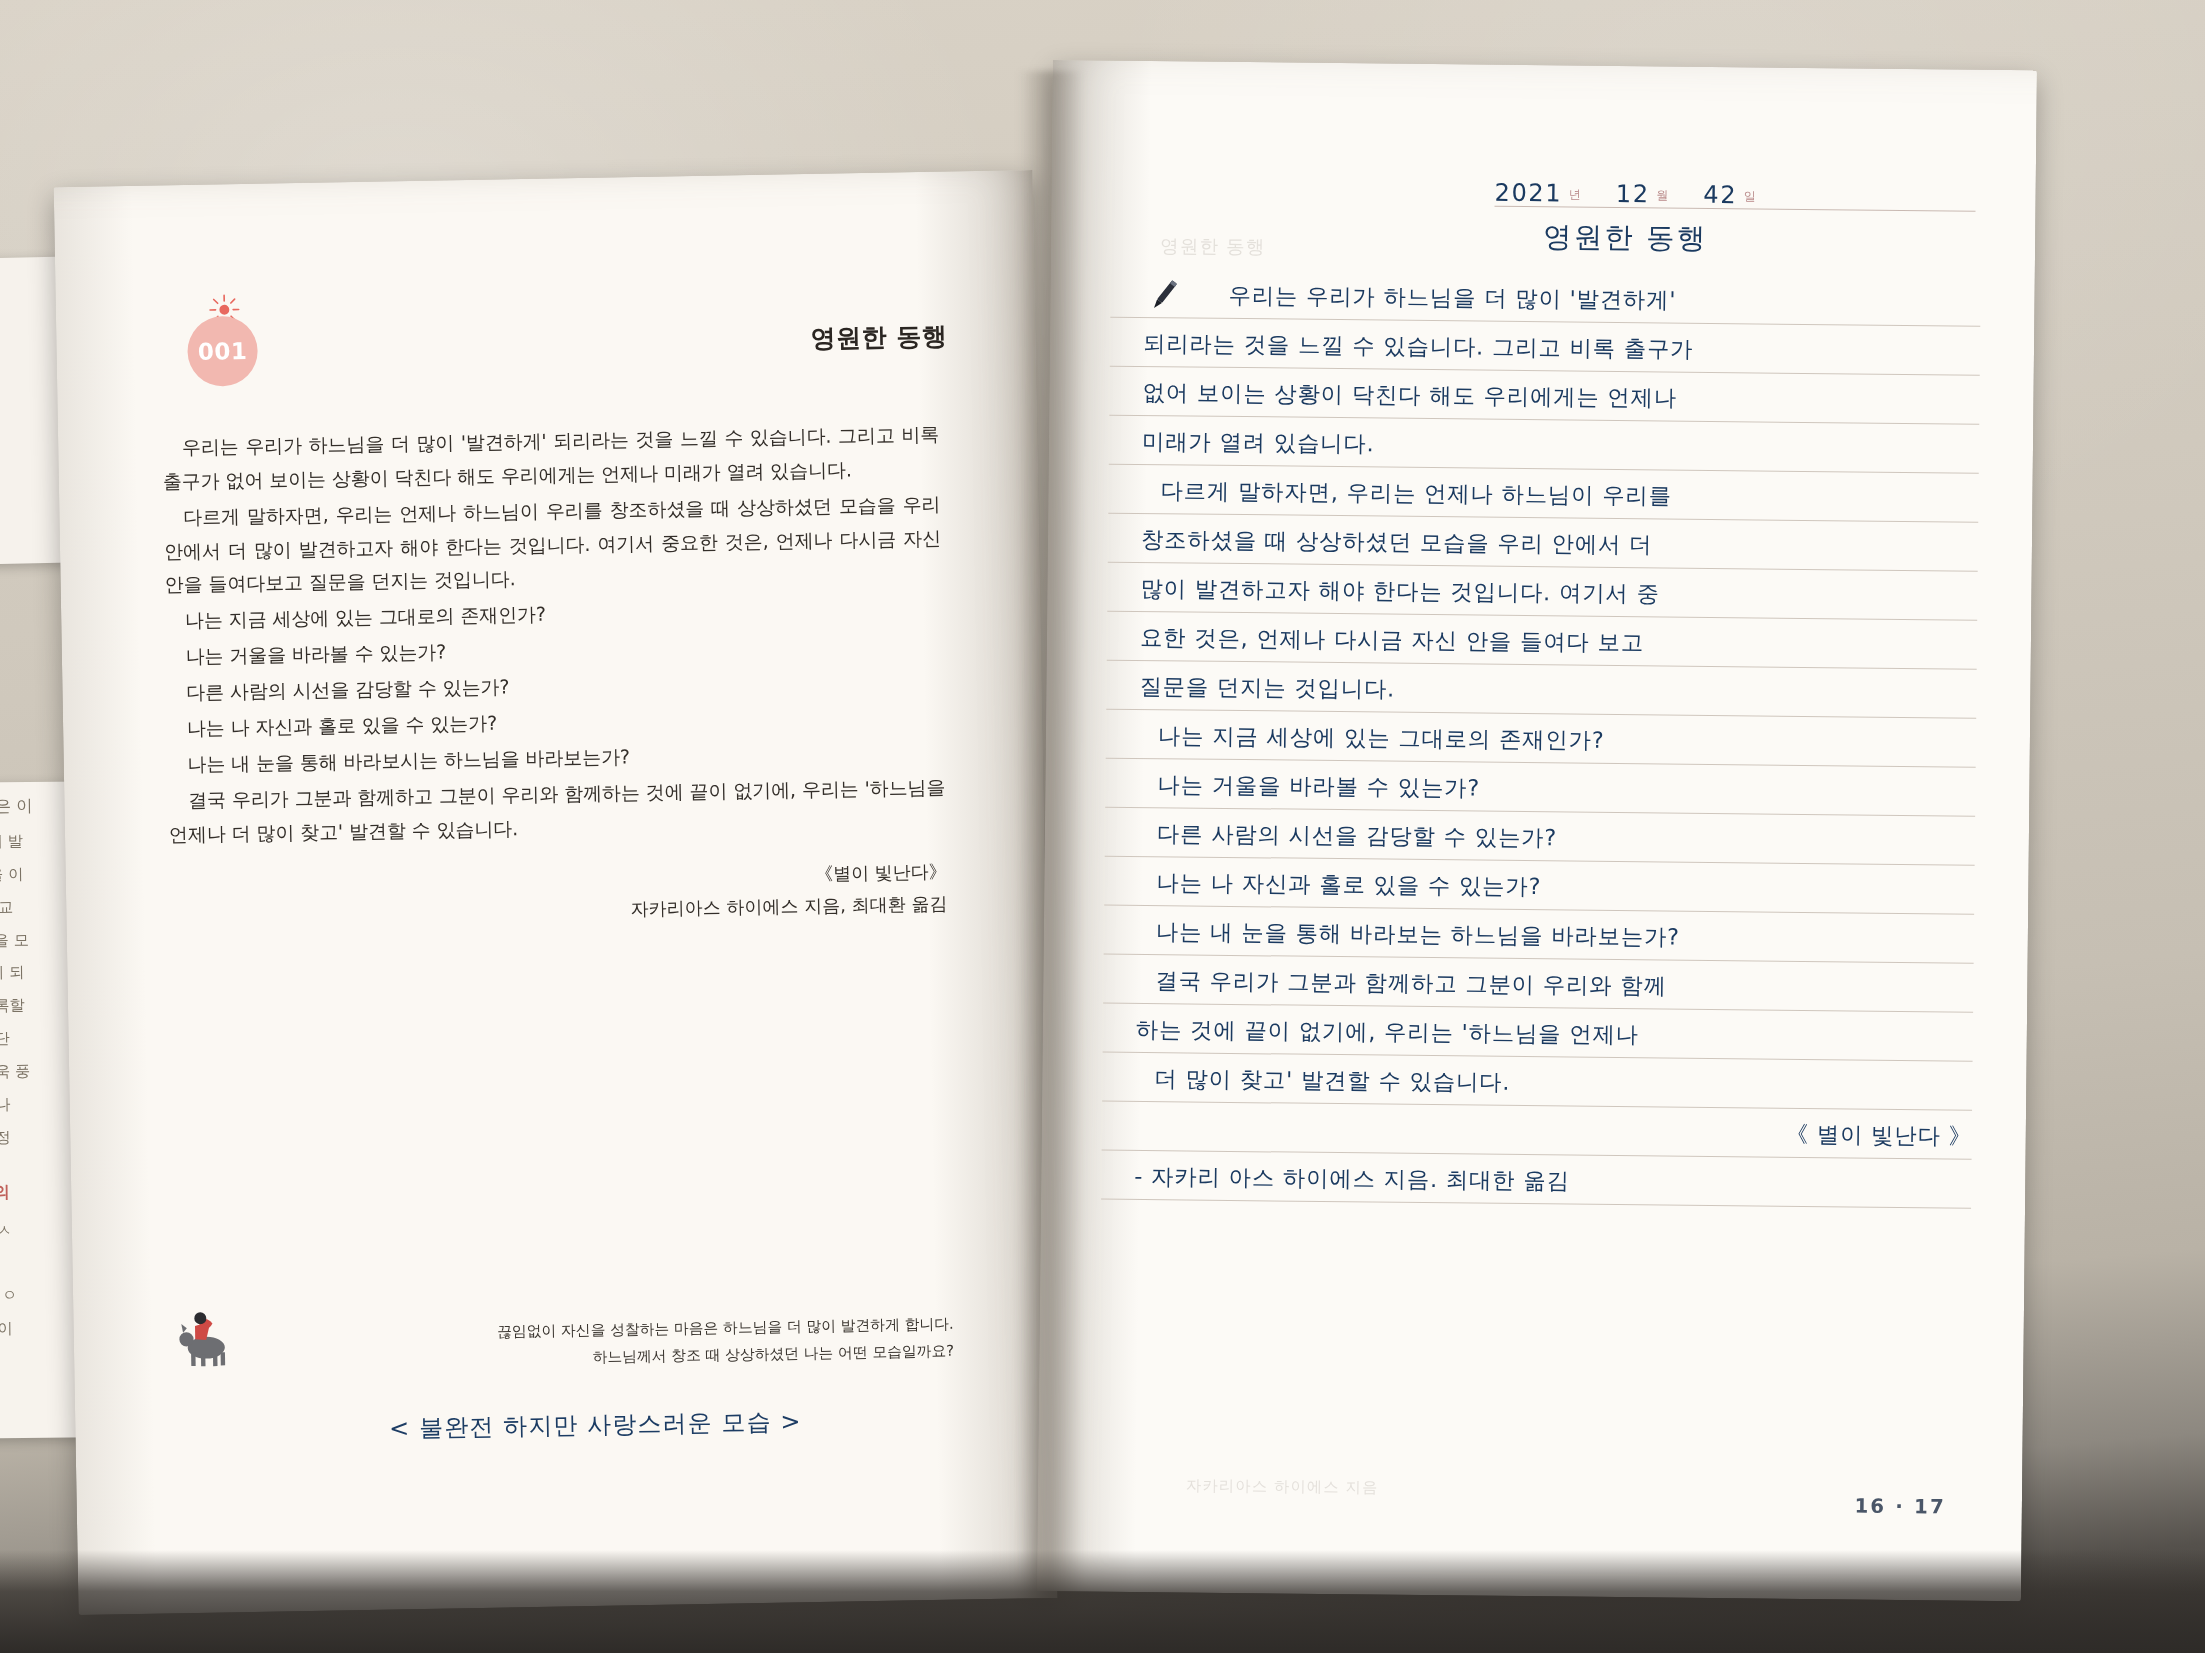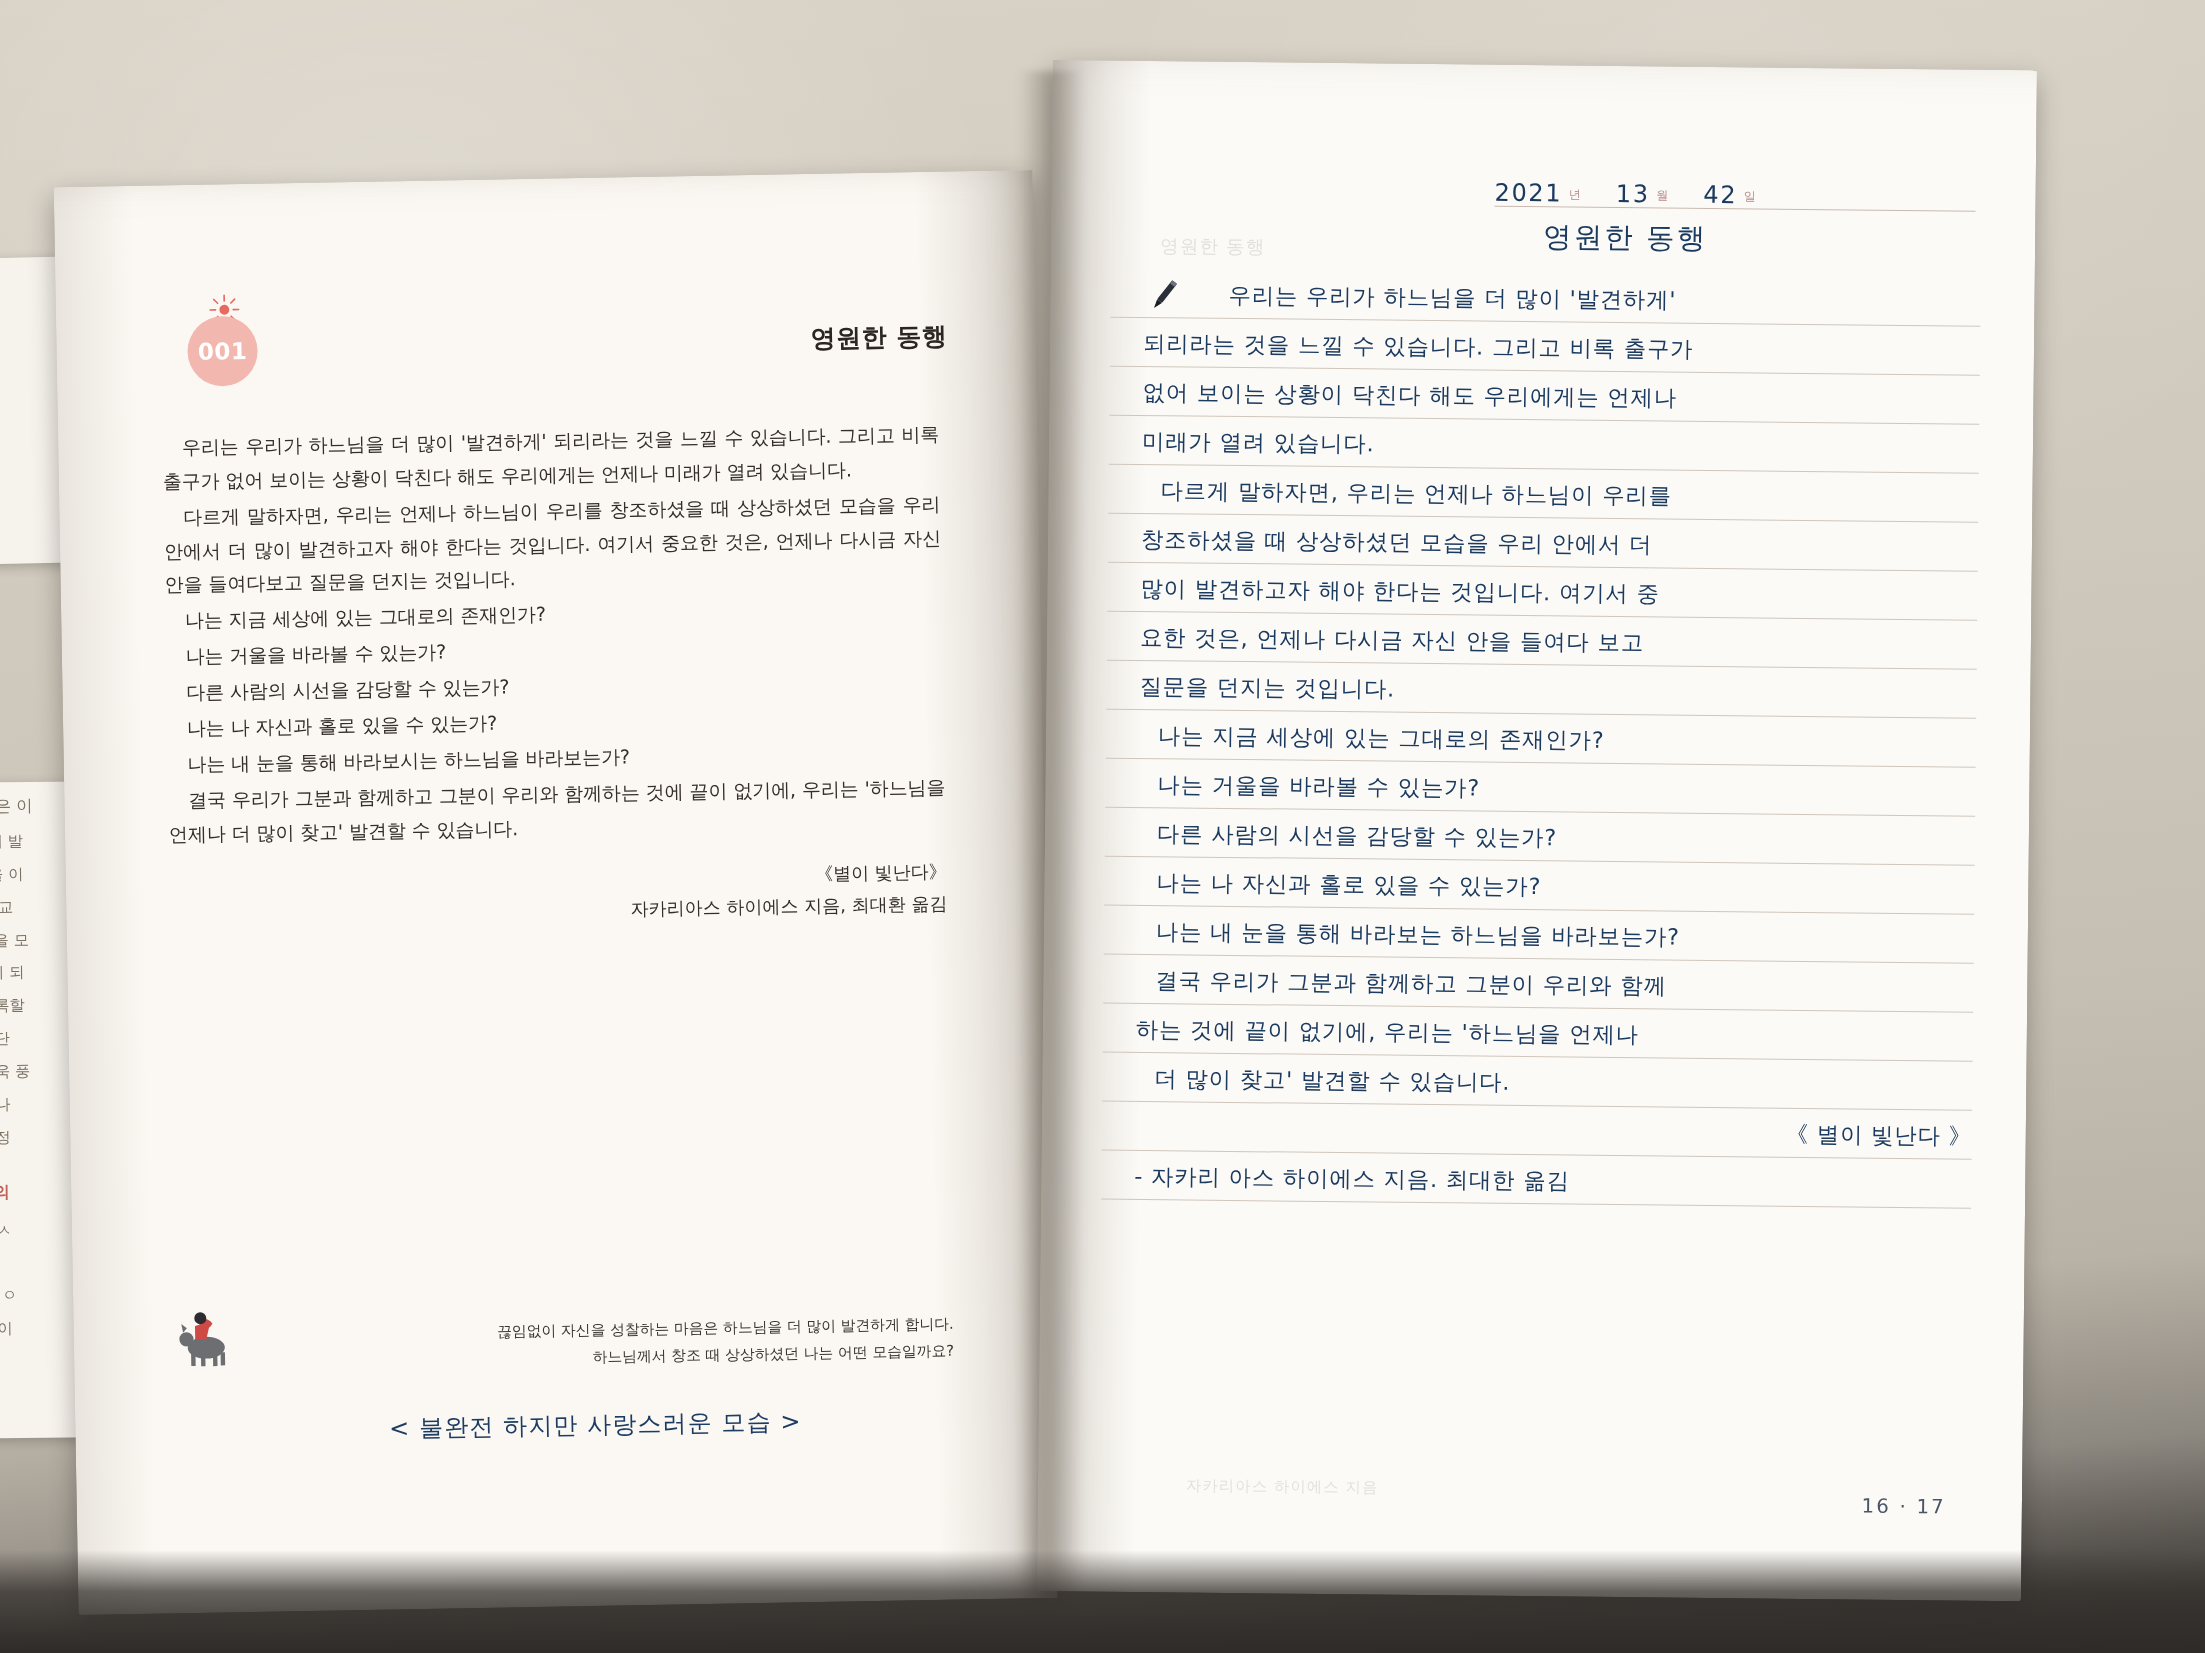--- a/index.html
+++ b/index.html
@@ -289,20 +289,21 @@
   .hw-text.right   { text-align: right; padding-right: 82px; }
 
   #page-number {
     position: absolute;
     right: 33px;
     bottom: 22px;
     font-size: 19.7px;
     color: #4a5668;
     letter-spacing: 2.2px;
     font-family: "DejaVu Sans", sans-serif;
+    font-weight: bold;
   }
 
   
   .ghost {
     position: absolute;
     color: rgba(120,110,100,0.18);
     font-size: 18.6px;
     font-family: "DejaVu Sans", sans-serif;
     letter-spacing: 1.1px;
     white-space: nowrap;
@@ -425,21 +426,21 @@
     <div class="page" id="page-right">
       <div id="right-inner">
 
         <div class="ghost" id="ghost-1">영원한 동행</div>
         <div class="ghost" id="ghost-2">자카리아스 하이에스 지음</div>
 
         <div id="date-row">
           <span>2021</span>
           <span class="unit">년</span>
           <span style="width:22px"></span>
-          <span>13</span>
+          <span>12</span>
           <span class="unit">월</span>
           <span style="width:22px"></span>
           <span>42</span>
           <span class="unit">일</span>
         </div>
         <div id="date-underline-1" style="left:383px; top:70px; width:481px;"></div>
 
         <div id="right-title">영원한 동행</div>
 
         <svg id="pen-icon" viewBox="0 0 76 76">

